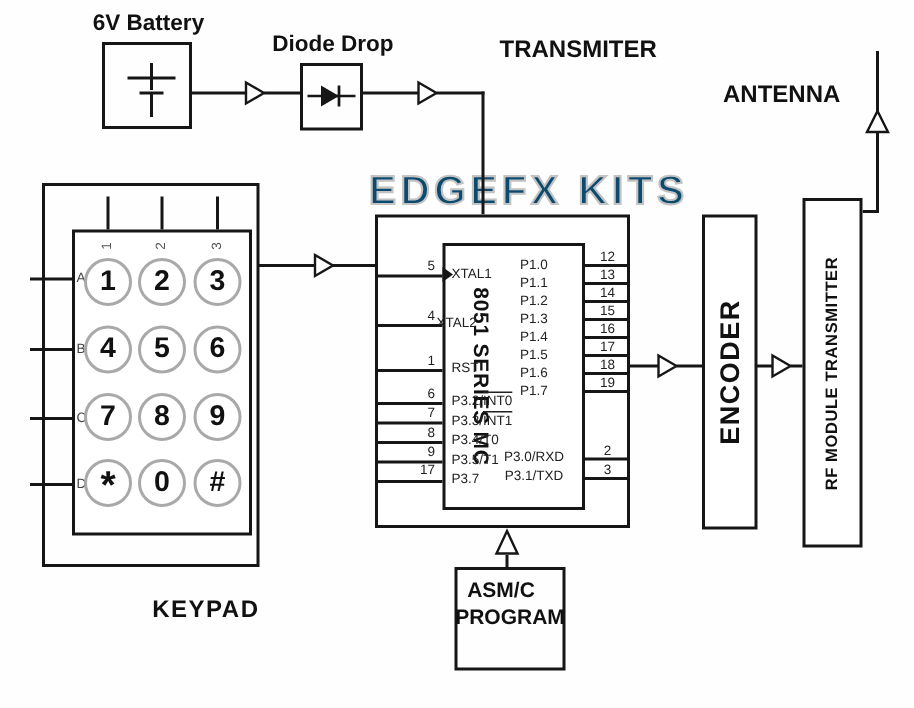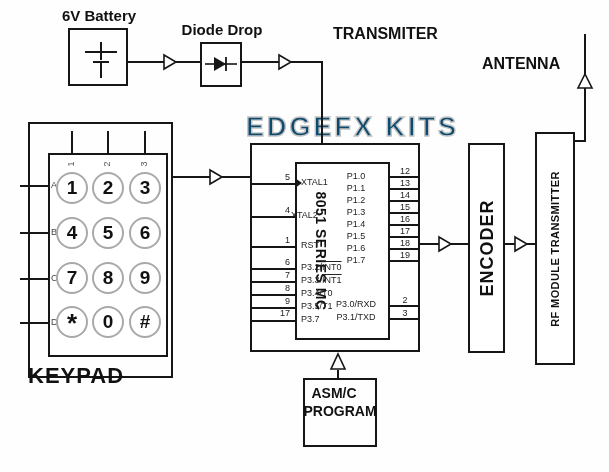--- a/index.html
+++ b/index.html
@@ -102,21 +102,21 @@
   <div class="key" style="left:56px;top:217px;">4</div>
   <div class="key" style="left:92px;top:217px;">5</div>
   <div class="key" style="left:129px;top:217px;">6</div>
   <div class="key" style="left:56px;top:262px;">7</div>
   <div class="key" style="left:92px;top:262px;">8</div>
   <div class="key" style="left:129px;top:262px;">9</div>
   <div class="key key-star" style="left:56px;top:306px;">*</div>
   <div class="key" style="left:92px;top:306px;">0</div>
   <div class="key" style="left:129px;top:306px;">#</div>
 
-  <div class="lbl" style="left:28px;top:363px;width:145px;text-align:left;font-size:22px;letter-spacing:1px;">KEYPAD</div>
+  <div class="lbl" style="left:28px;top:398px;width:145px;text-align:right;font-size:16px;letter-spacing:1px;">KEYPAD</div>
 
   <div class="hline" style="left:172px;top:176px;width:38px;"></div>
   <svg style="left:208px;top:169px;" width="16" height="16">
     <polygon points="2,1 14,8 2,15" fill="#fff" stroke="#161616" stroke-width="1.6"></polygon>
   </svg>
   <div class="hline" style="left:222px;top:176px;width:29px;"></div>
 
   <div class="box" style="left:250px;top:143px;width:170px;height:209px;background:#fff;"></div>
   <div class="box" style="left:295px;top:162px;width:95px;height:178px;"></div>
 

